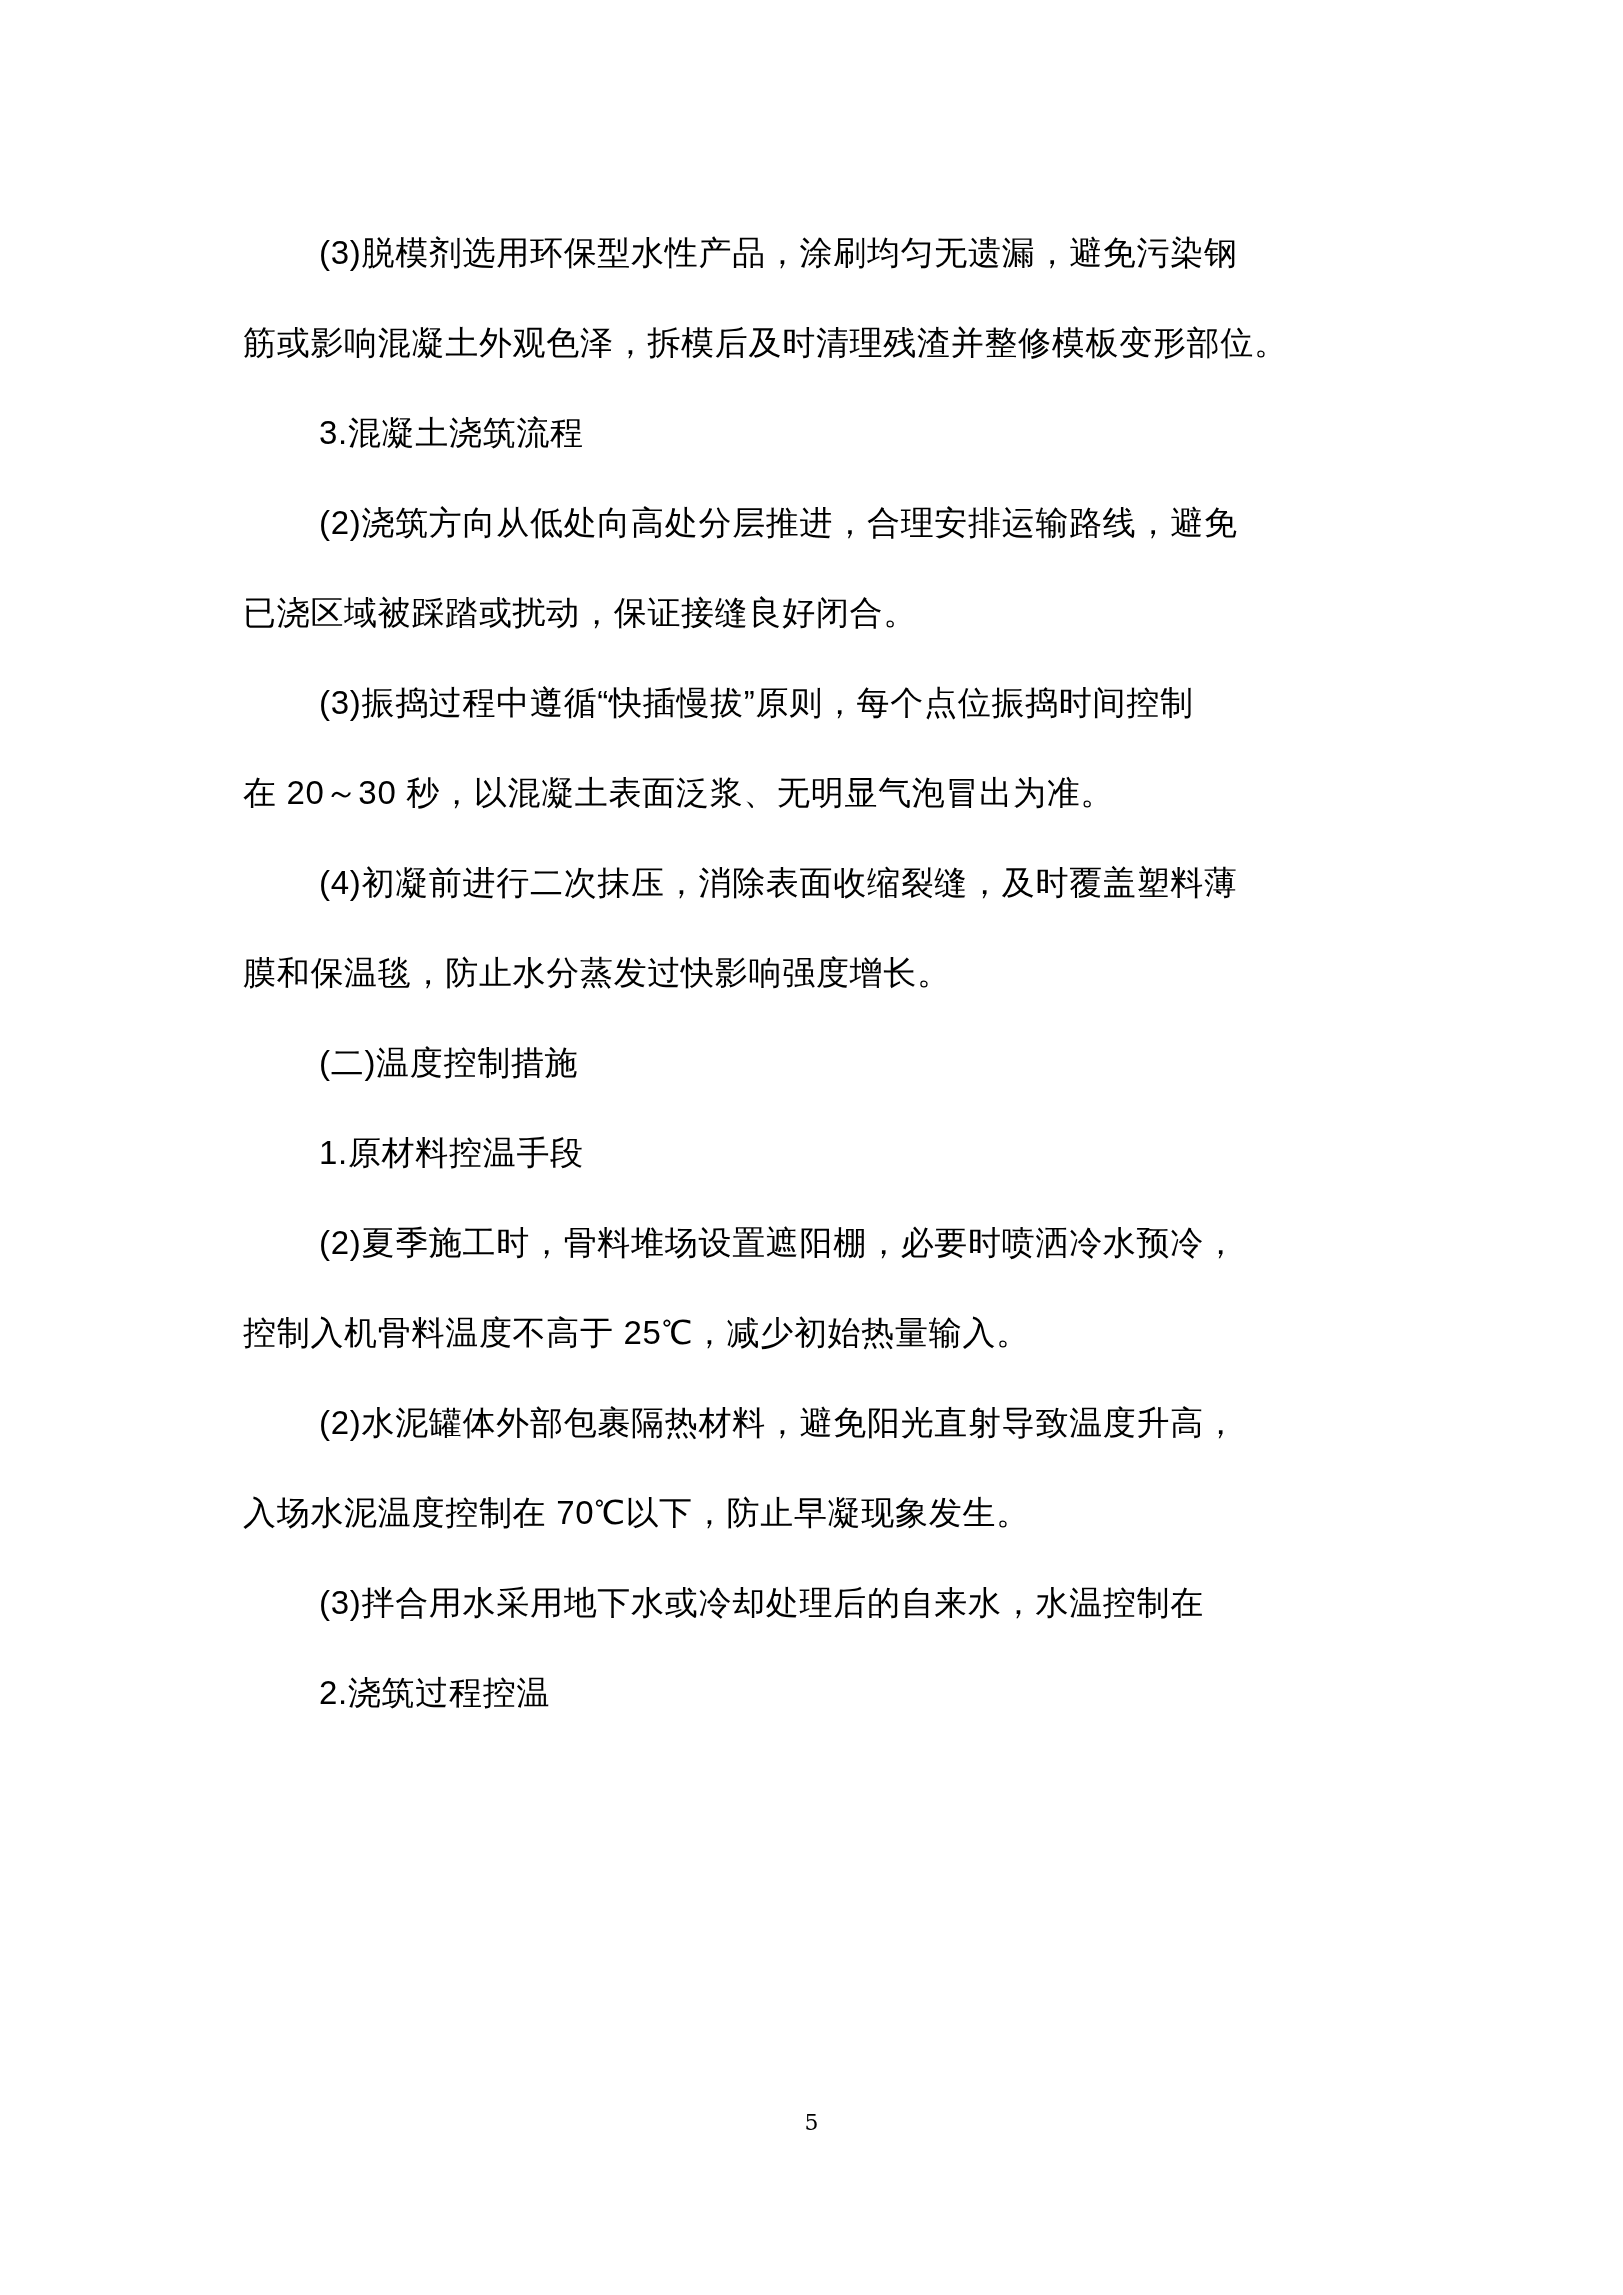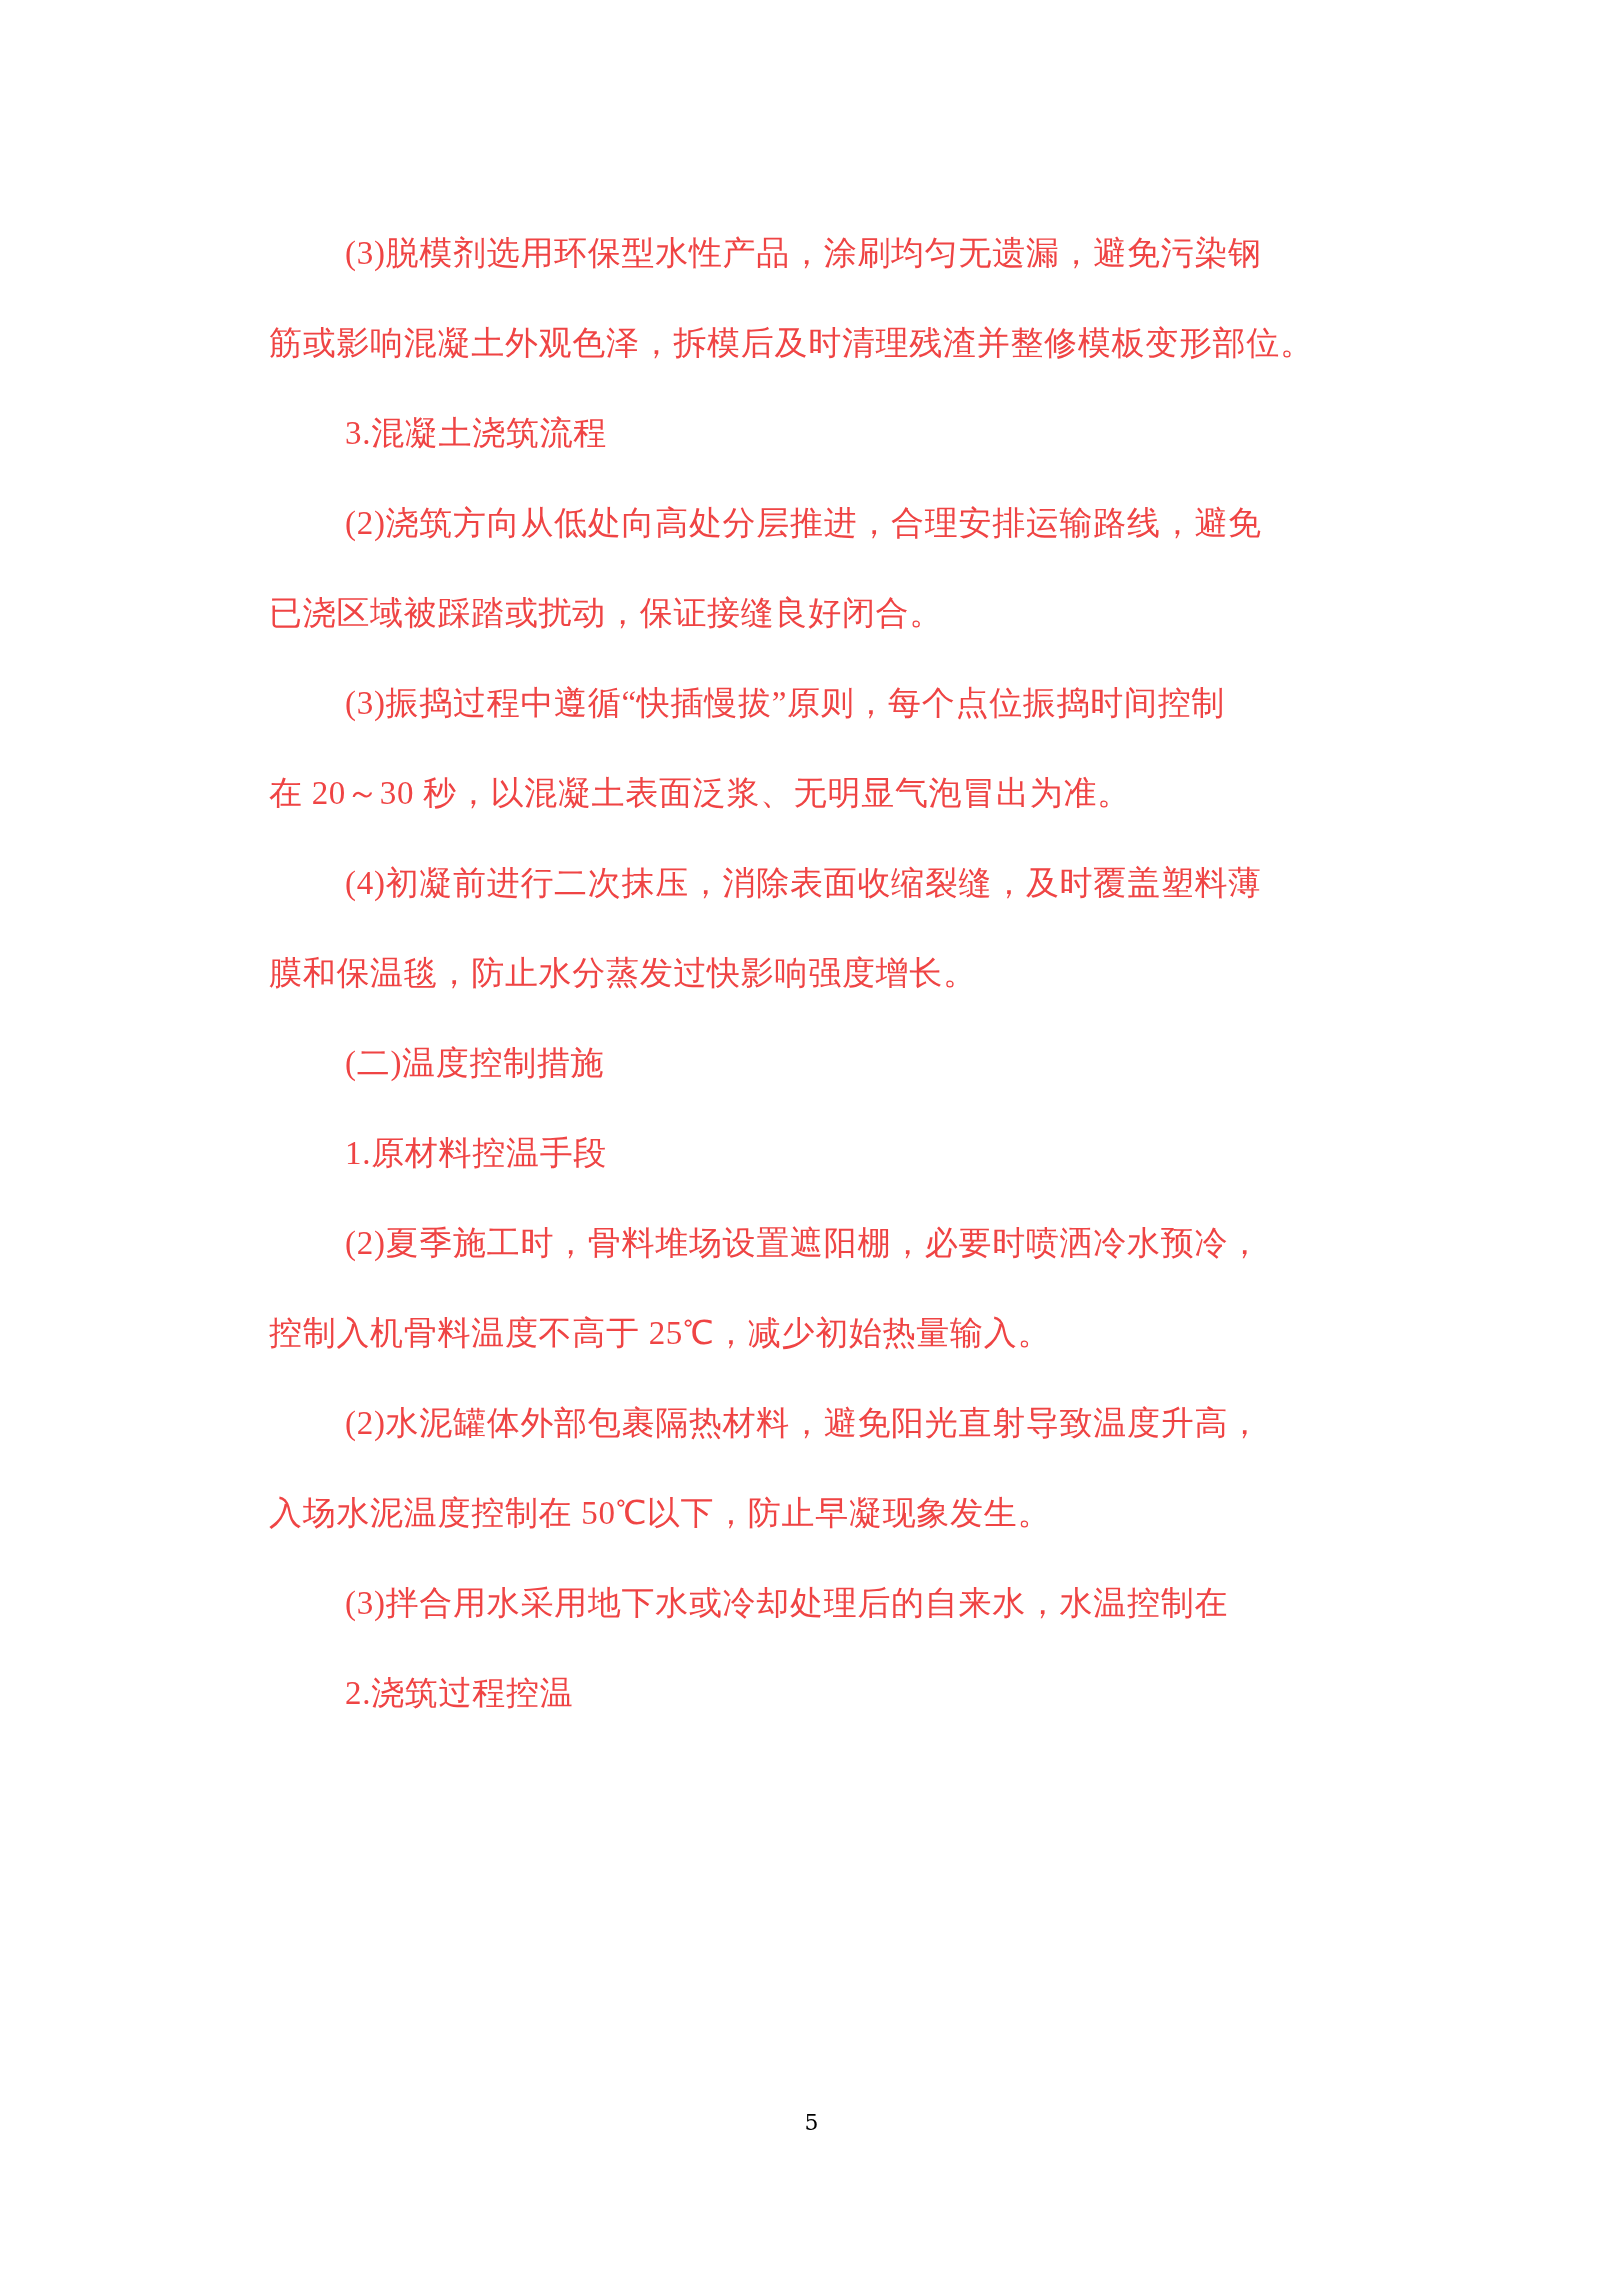--- a/index.html
+++ b/index.html
@@ -3,26 +3,25 @@
 <meta charset="utf-8">
 <style>
   html, body { margin: 0; padding: 0; background: #ffffff; }
   body { width: 1623px; height: 2295px; position: relative; overflow: hidden; }
   .page { position: absolute; left: 0; top: 0; width: 1623px; height: 2295px; background: #ffffff; }
   .text-block {
     position: absolute;
     left: 243px;
     top: 208px;
     width: 1139px;
-    font-family: Liberation Serif, serif;
+    font-family: Liberation Sans, sans-serif;
     font-size: 33px;
-    color: #ef4444;
+    color: #000000;
     line-height: 90px;
     letter-spacing: 0.7px;
-    margin-left: 26px;
   }
   .para { margin: 0; padding: 0; text-align: justify; text-align-last: left; white-space: normal; }
   .line { display: block; white-space: nowrap; }
   .line.first { padding-left: 76px; }
   .page-number {
     position: absolute;
     left: 0; right: 0;
     top: 2110px;
     text-align: center;
     font-family: "DejaVu Serif", "Liberation Serif", serif;
@@ -71,21 +70,21 @@
       <span class="line first">1.原材料控温手段</span>
     </p>
 
     <p class="para">
       <span class="line first">(2)夏季施工时，骨料堆场设置遮阳棚，必要时喷洒冷水预冷，</span>
       <span class="line">控制入机骨料温度不高于 25℃，减少初始热量输入。</span>
     </p>
 
     <p class="para">
       <span class="line first">(2)水泥罐体外部包裹隔热材料，避免阳光直射导致温度升高，</span>
-      <span class="line">入场水泥温度控制在 50℃以下，防止早凝现象发生。</span>
+      <span class="line">入场水泥温度控制在 70℃以下，防止早凝现象发生。</span>
     </p>
 
     <p class="para">
       <span class="line first">(3)拌合用水采用地下水或冷却处理后的自来水，水温控制在</span>
     </p>
 
 
     <p class="para">
       <span class="line first">2.浇筑过程控温</span>
     </p>

